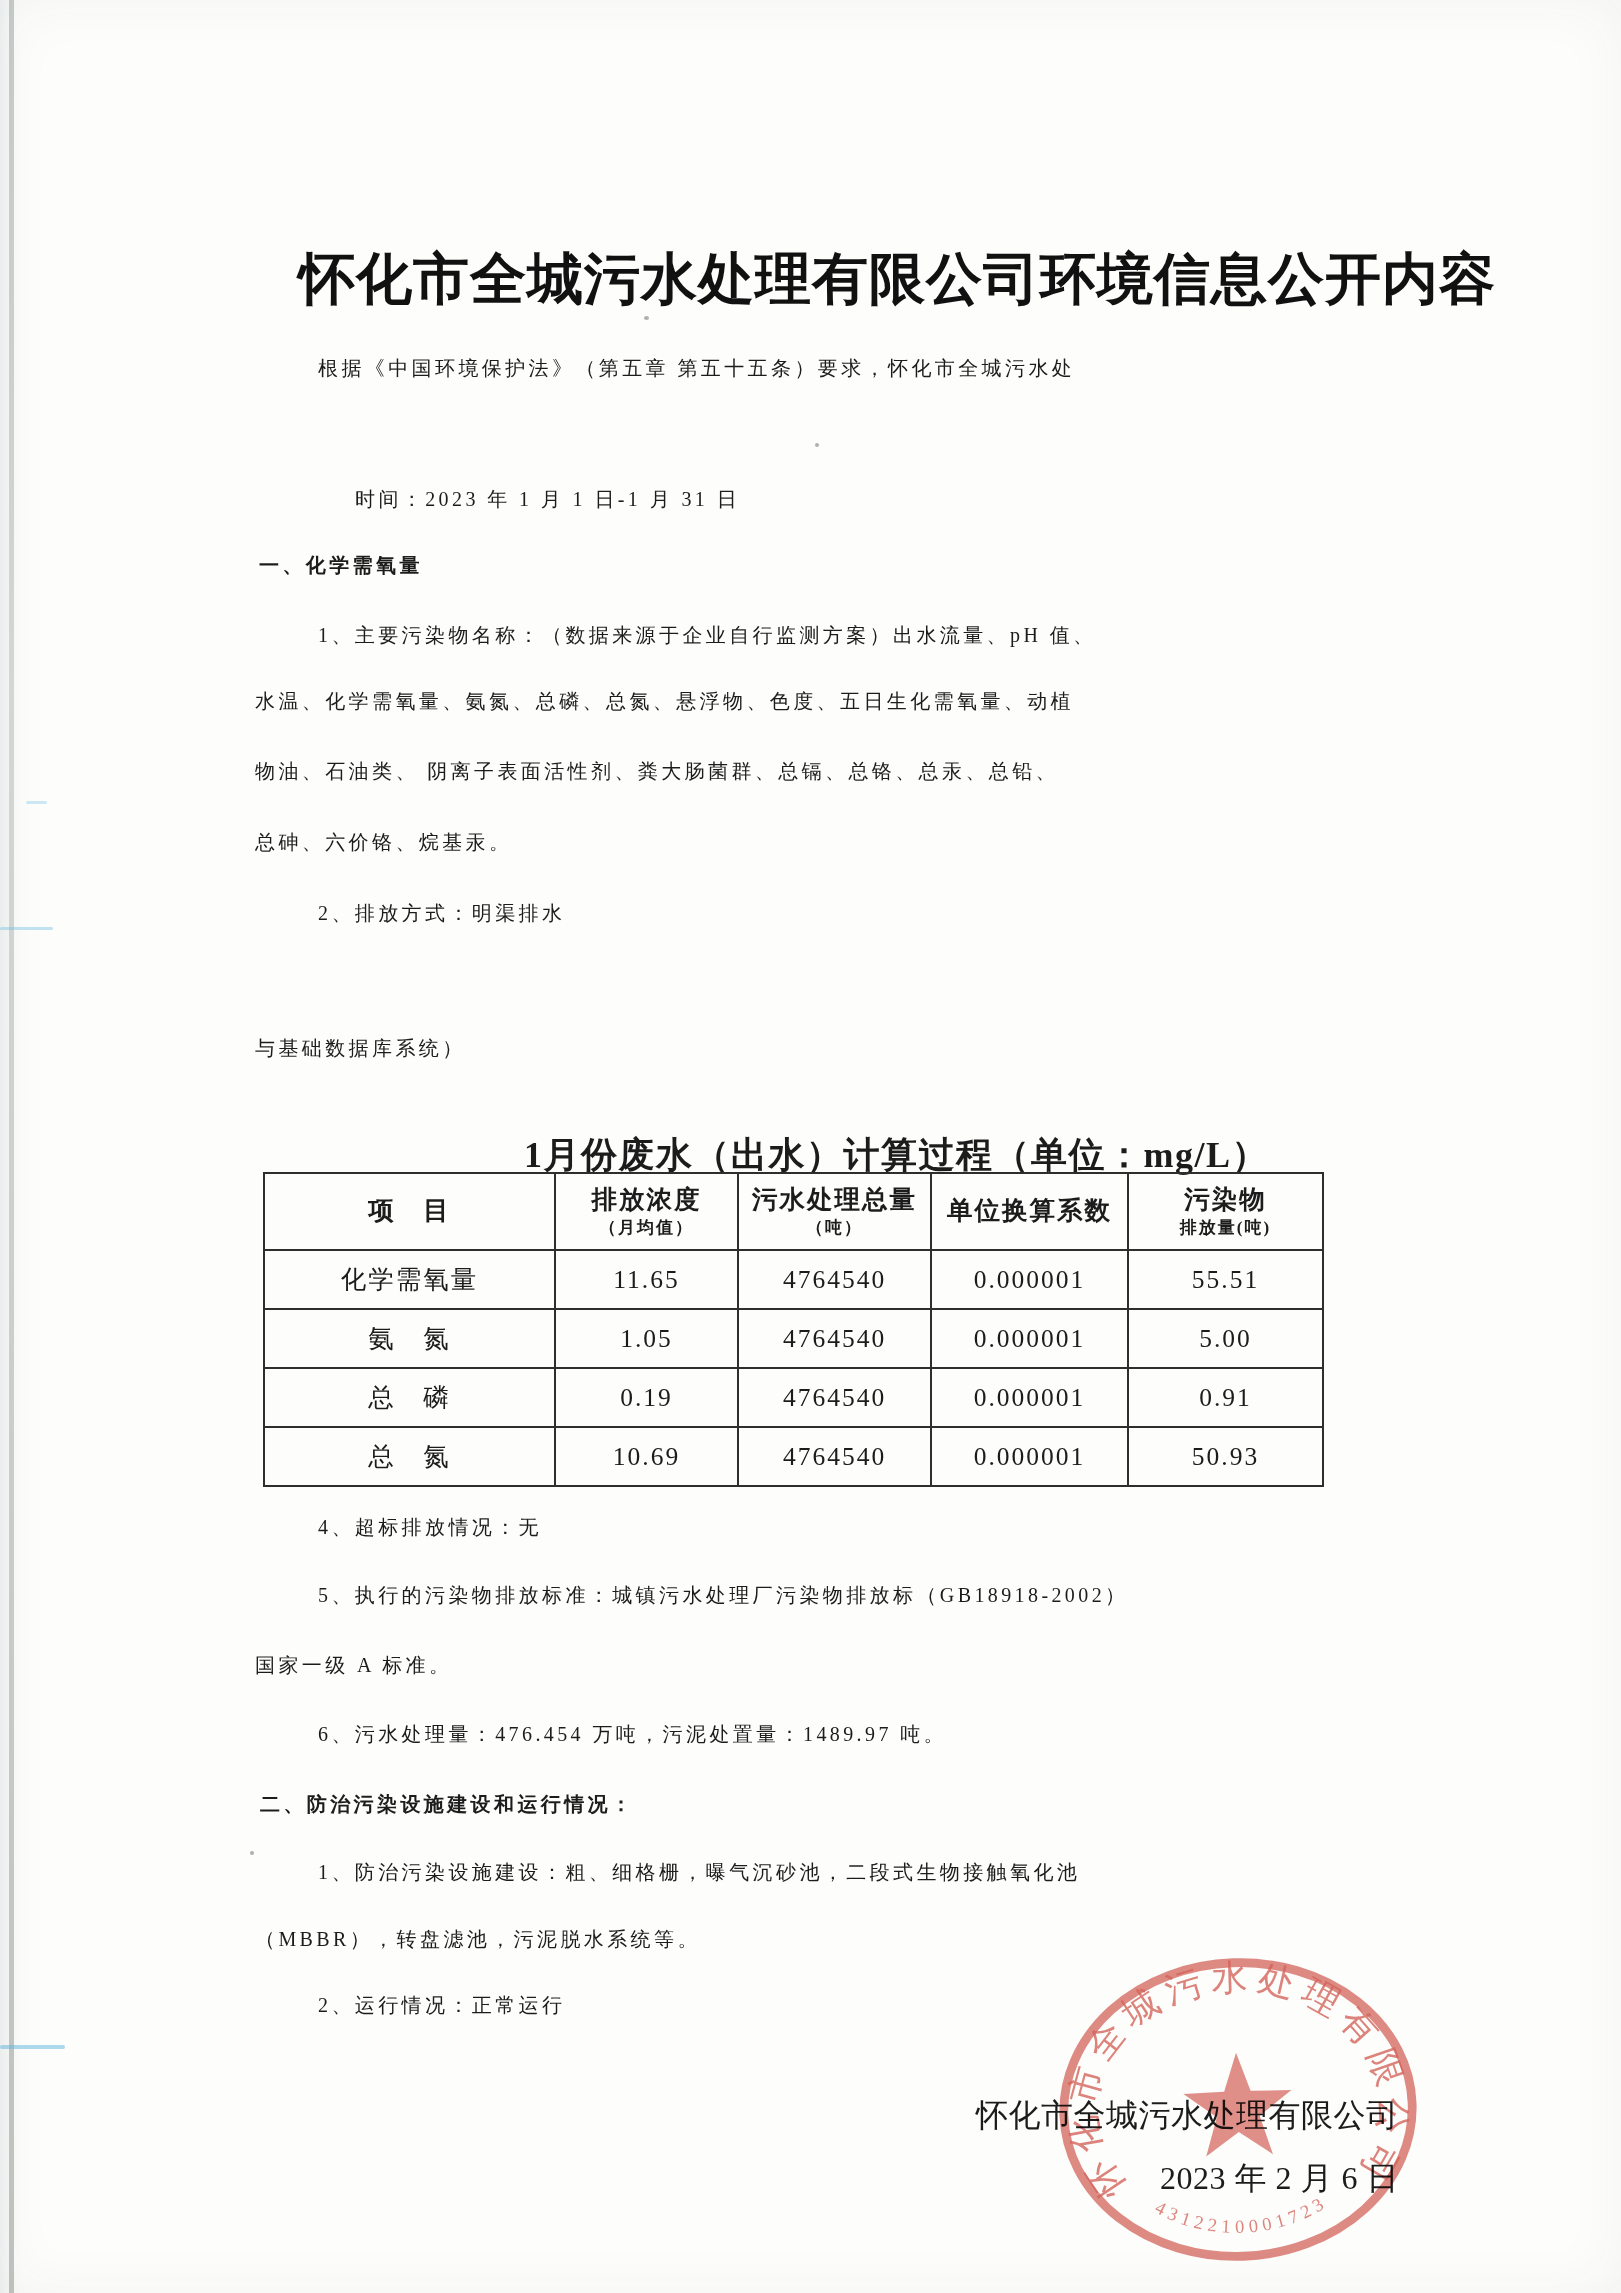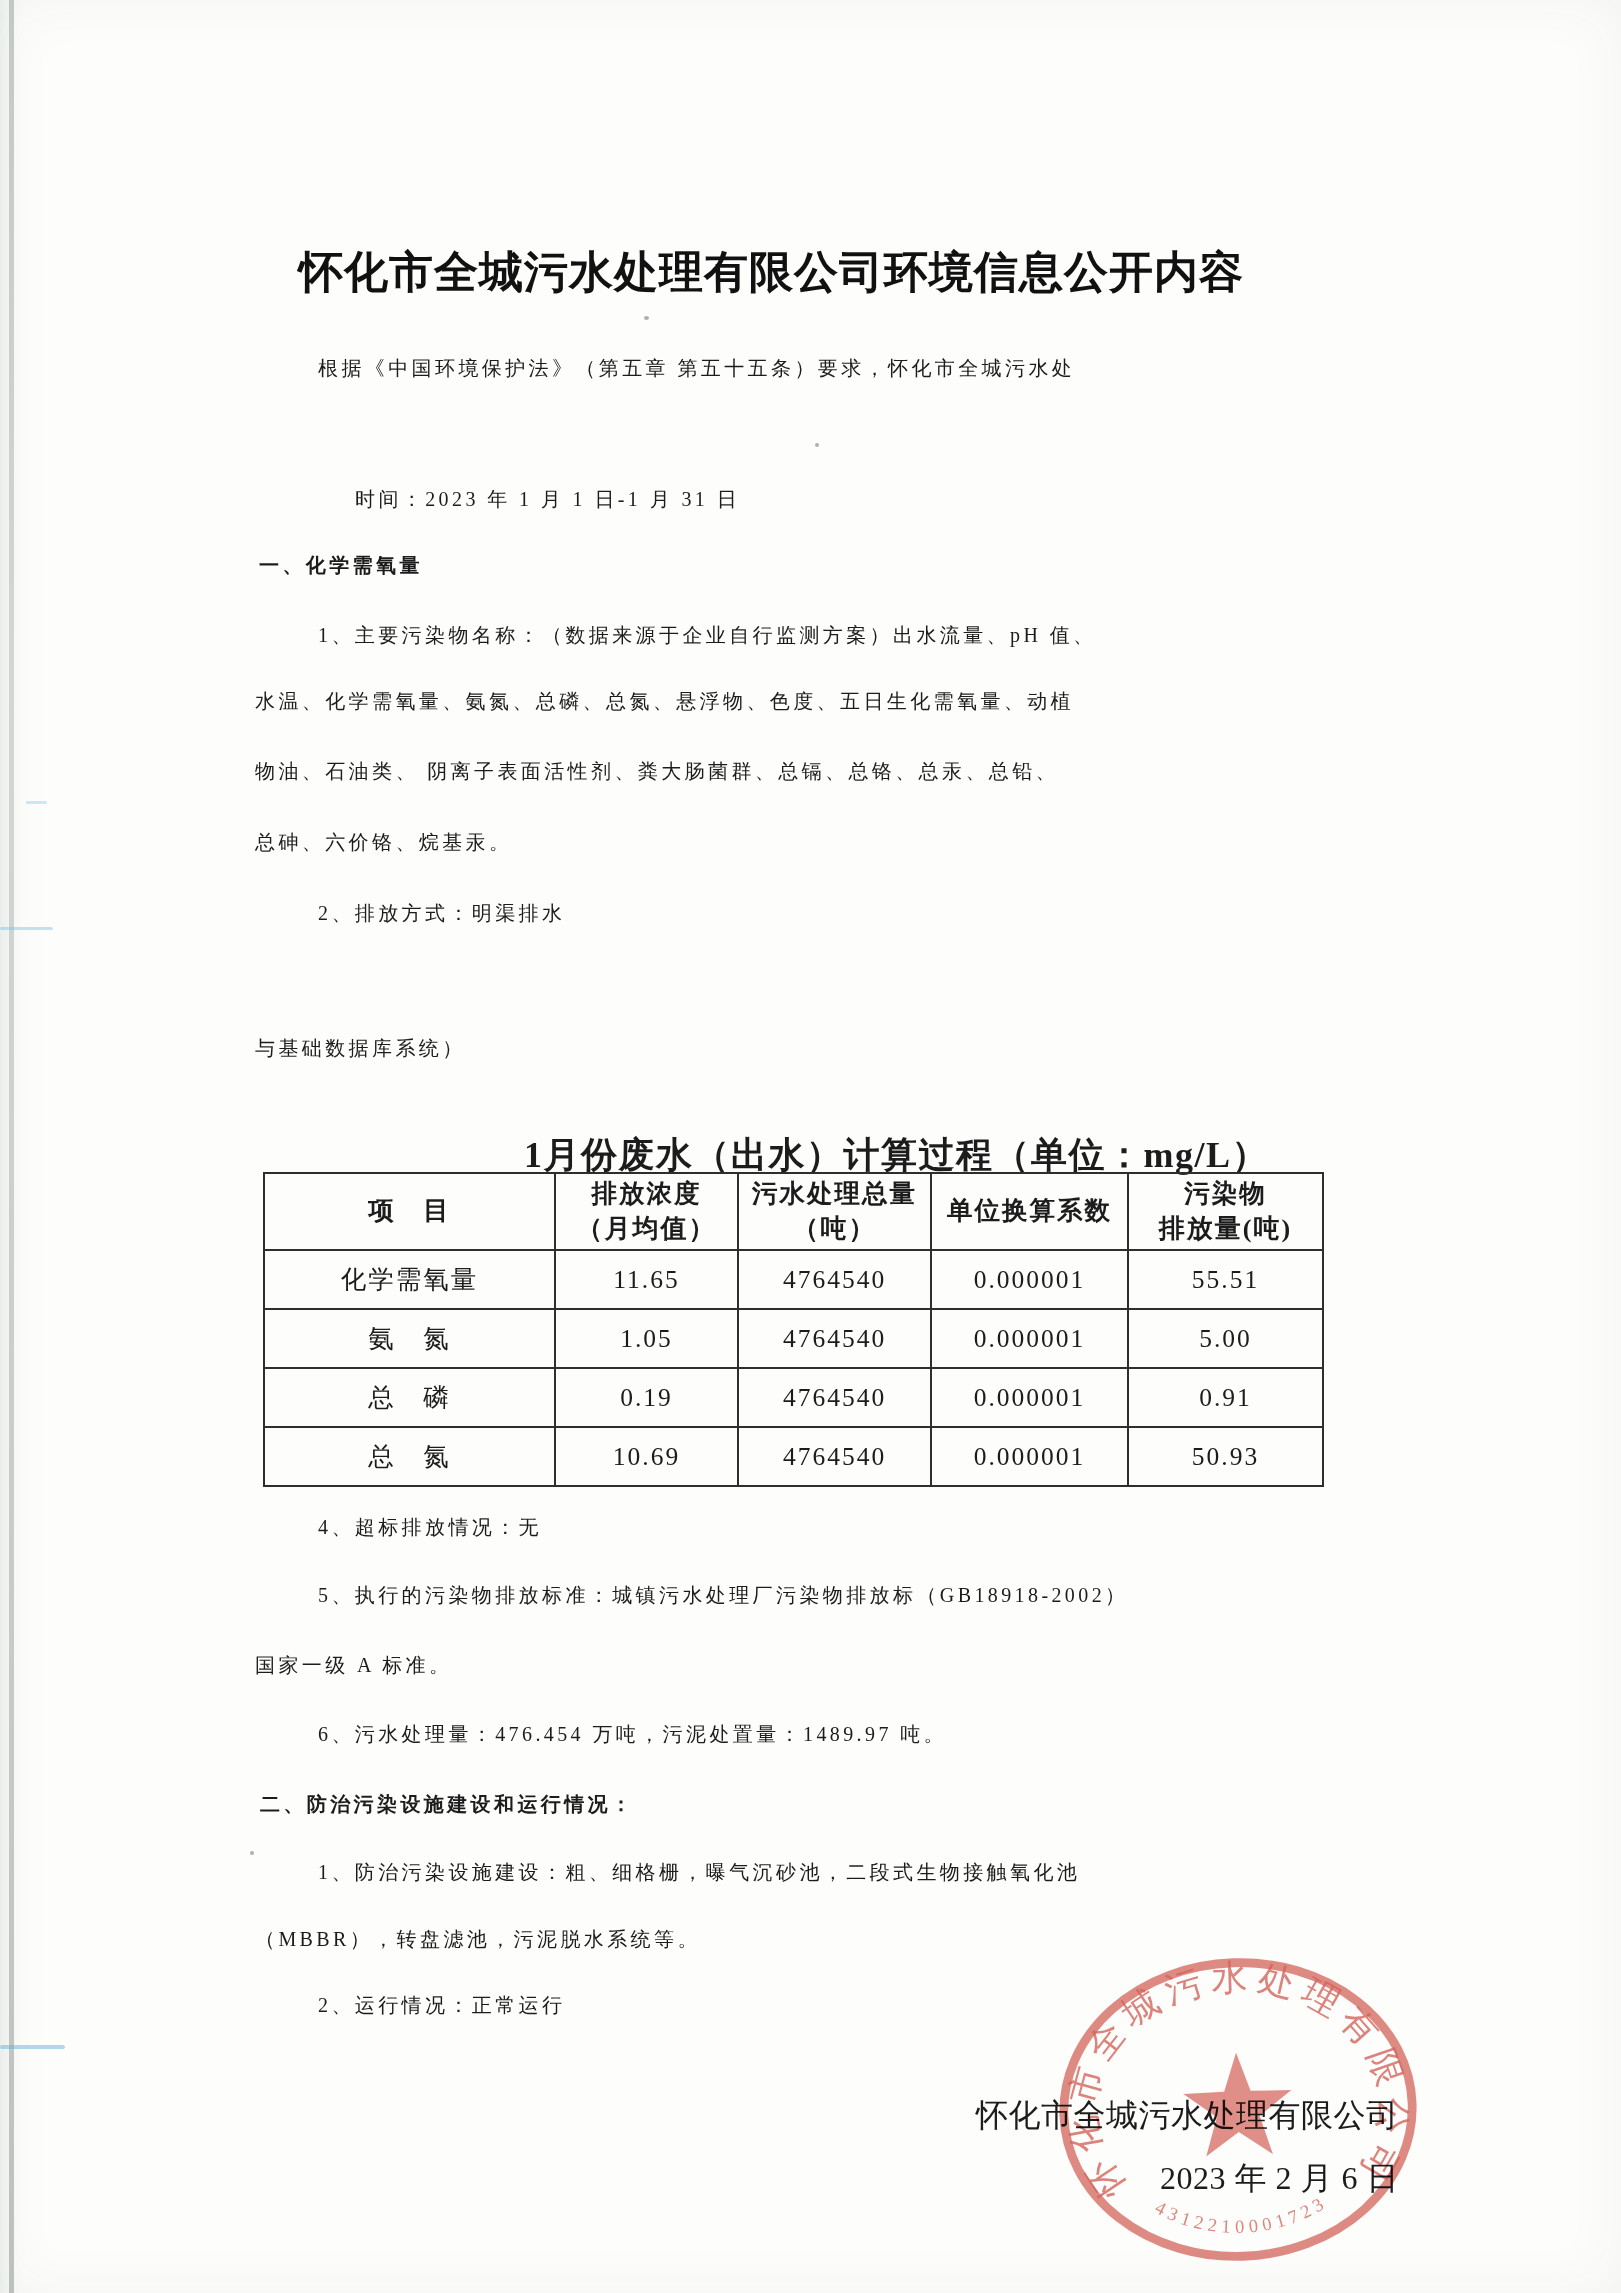--- a/index.html
+++ b/index.html
@@ -27,21 +27,21 @@
   .tick1 { left: 0; top: 927px; width: 53px; height: 2.9px; background: rgba(120,195,225,0.45); }
   .tick2 { left: 0; top: 2045px; width: 65px; height: 3.9px; background: rgba(95,180,220,0.5); }
   .tick3 { left: 25.5px; top: 801px; width: 21.6px; height: 2.9px; background: rgba(130,200,230,0.4); }
   .noise { position: absolute; background: rgba(60,60,60,0.4); border-radius: 50%; }
   .n1 { left: 644px; top: 316px; width: 4.9px; height: 3.9px; }
   .n2 { left: 815px; top: 443px; width: 3.9px; height: 3.9px; }
   .n3 { left: 250px; top: 1851px; width: 3.9px; height: 3.9px; }
 
   .doc-title {
     position: absolute; left: 299px; top: 251px;
-    font-size: 44px; font-weight: 700; letter-spacing: 1px;
+    font-size: 56px; font-weight: 700; letter-spacing: 1px;
     white-space: nowrap; line-height: 1; margin: 0; color: #111;
   }
   .ln {
     position: absolute; margin: 0; line-height: 1;
     font-size: 20px; letter-spacing: 3.4px; white-space: nowrap;
   }
   .bold { font-weight: 700; }
 
   .tbl-caption {
     position: absolute; left: 508px; top: 1121px; margin: 16px;
@@ -53,21 +53,21 @@
     border-collapse: collapse; table-layout: fixed;
   }
   table.data th, table.data td {
     border: 2px solid #2e2e2e;
     text-align: center; vertical-align: middle;
     font-size: 25.5px; letter-spacing: 2px;
     padding: 0;
   }
   table.data th { font-weight: 600; line-height: 1.35; height: 75px; }
   table.data td { height: 57px; }
-  .hl2 { font-size: 26px; }
+  .hl2 { font-size: 17px; }
 
   .sig-line {
     position: absolute; margin: 0; line-height: 1;
     font-size: 32px; letter-spacing: 0.5px; white-space: nowrap;
   }
   .sig-company { left: 976px; top: 2099px; }
   .sig-date { left: 1160px; top: 2162px; }
 
   .stamp {
     position: absolute; left: 1042px; top: 1948px;

